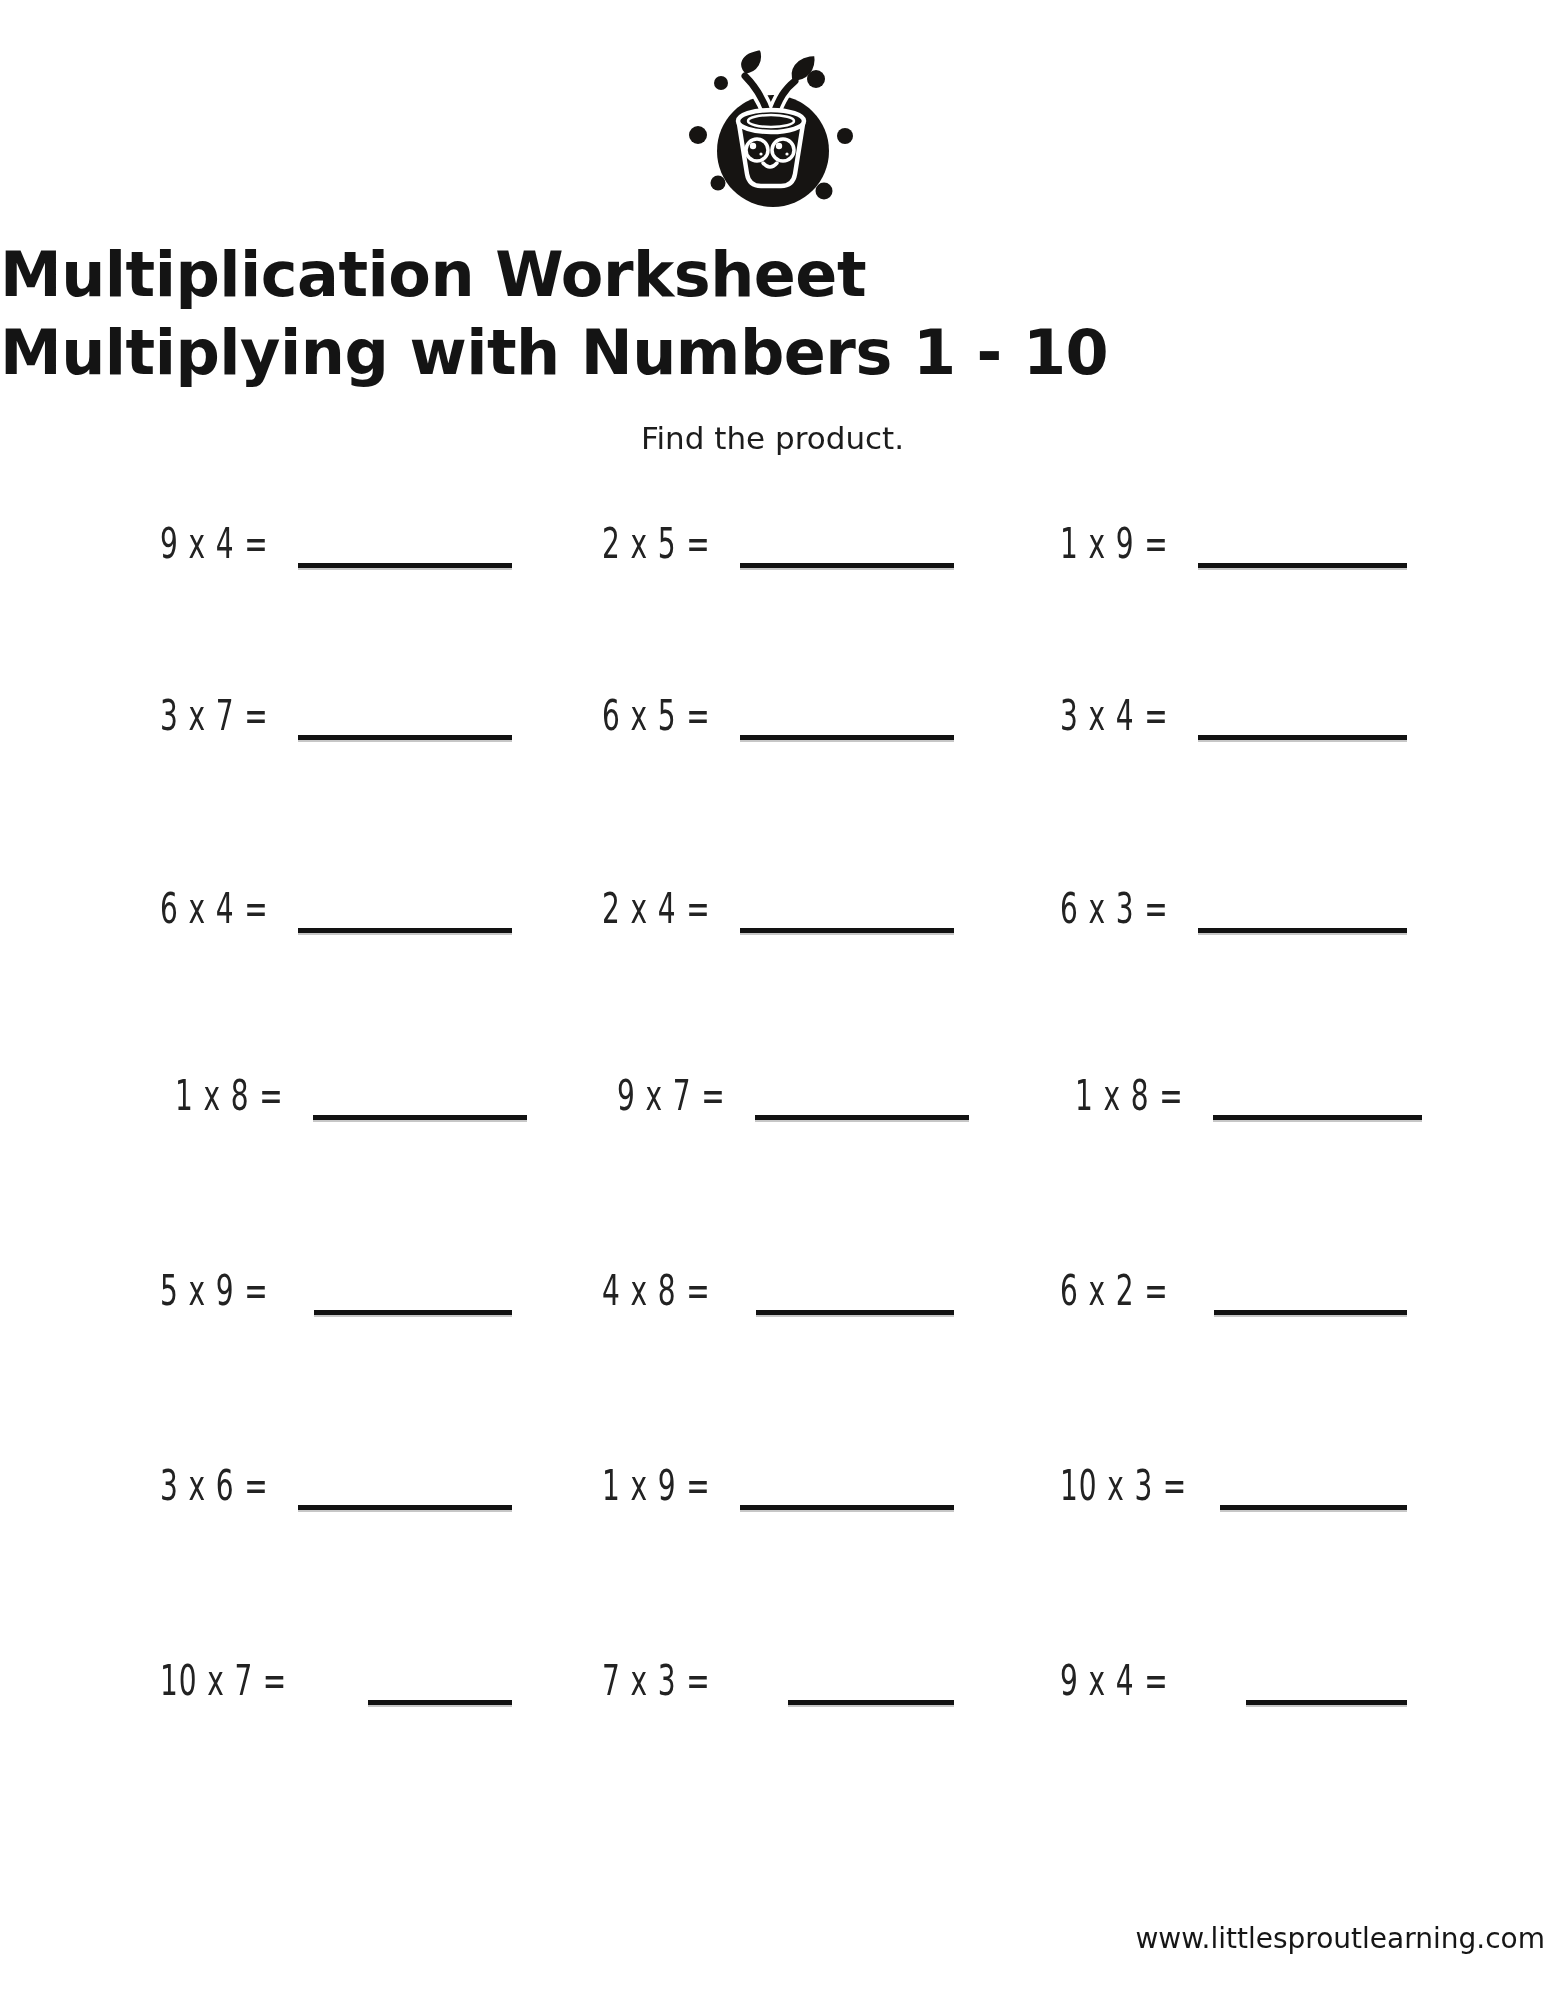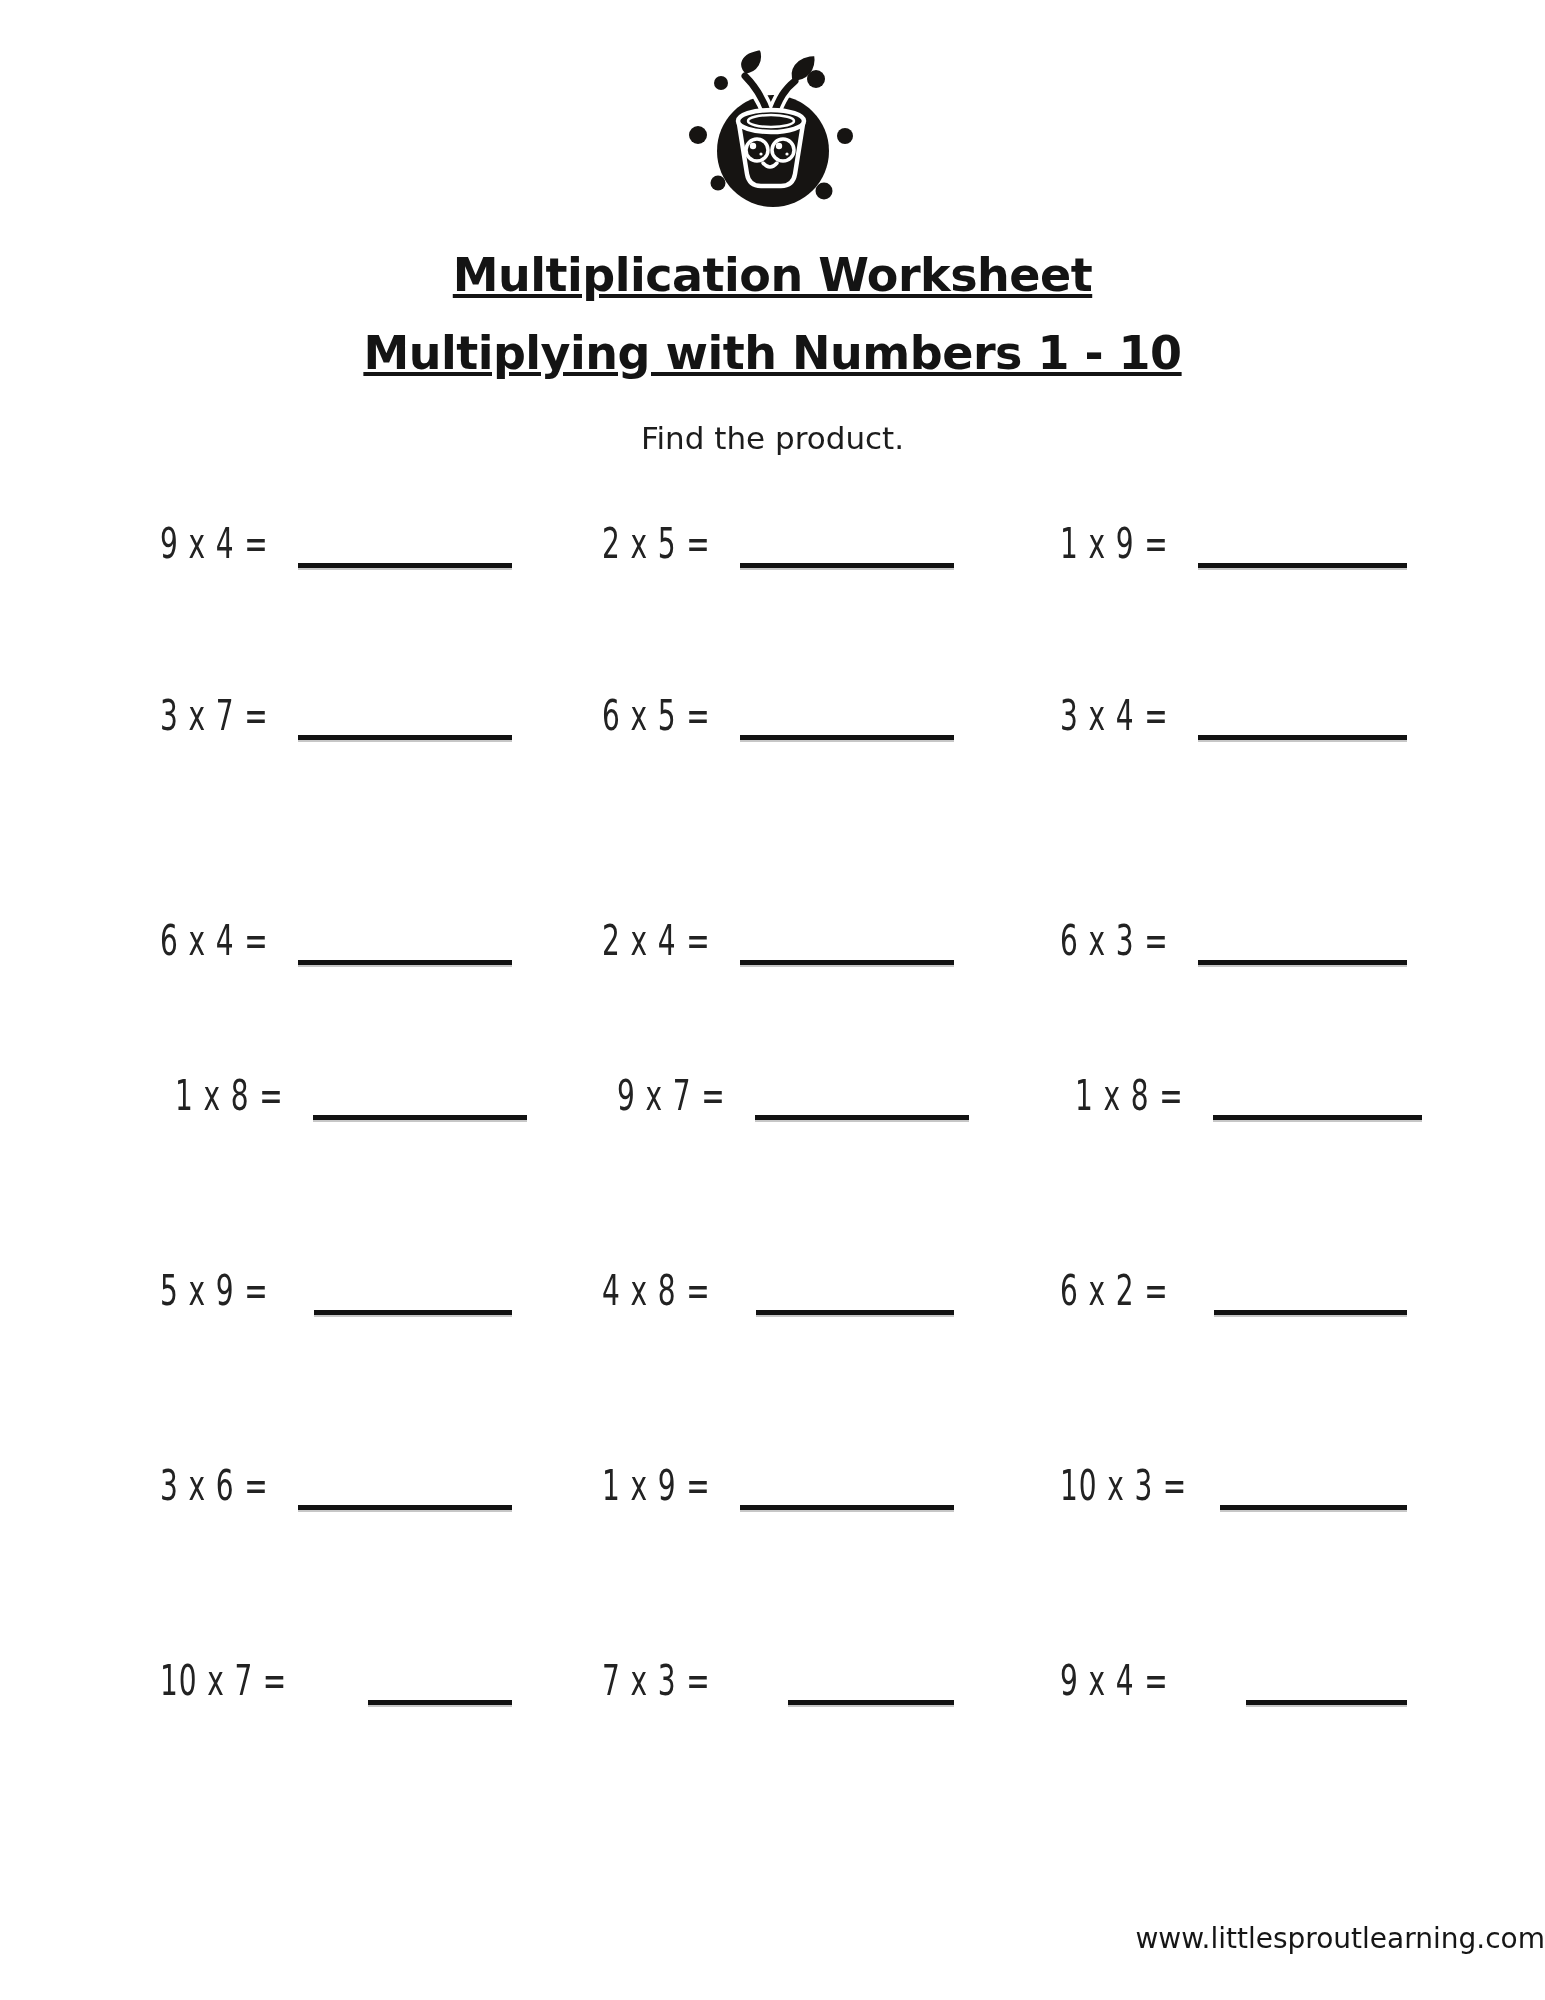--- a/index.html
+++ b/index.html
@@ -13,47 +13,45 @@
     margin:0 auto;
   }
   .logo{
     position:absolute;
     left:683px;top:40px;
     width:185px;height:175px;
   }
   .title{
     position:absolute;
     top:236px;left:0;width:100%;
-    text-align:center;
     font-weight:bold;
-    font-size:46px;
+    font-size:62px;
     line-height:78px;
     letter-spacing:-0.5px;
     color:#141414;
-    text-decoration:underline;
   }
   .instruction{
     position:absolute;
     top:420px;left:0;width:100%;
     text-align:center;
     font-size:31px;
     color:#1c1c1c;
   }
   .cell{
     position:absolute;
     height:58px;
     display:flex;
     align-items:flex-end;
   }
   .c1{left:160px;width:352px;}
   .c2{left:602px;width:352px;}
   .c3{left:1060px;width:347px;}
   .r1{top:510px;}
   .r2{top:682px;}
-  .r3{top:875px;margin-top:32px;}
+  .r3{top:875px;}
   .r4{top:1062px;margin-left:15px;}
   .r5{top:1257px;gap:16px;}
   .r6{top:1452px;justify-content:center;}
   .r7{top:1647px;gap:48px;}
   .expr{
     display:inline-block;
     font-size:33px;
     letter-spacing:1px;
     white-space:nowrap;
     color:#222;

